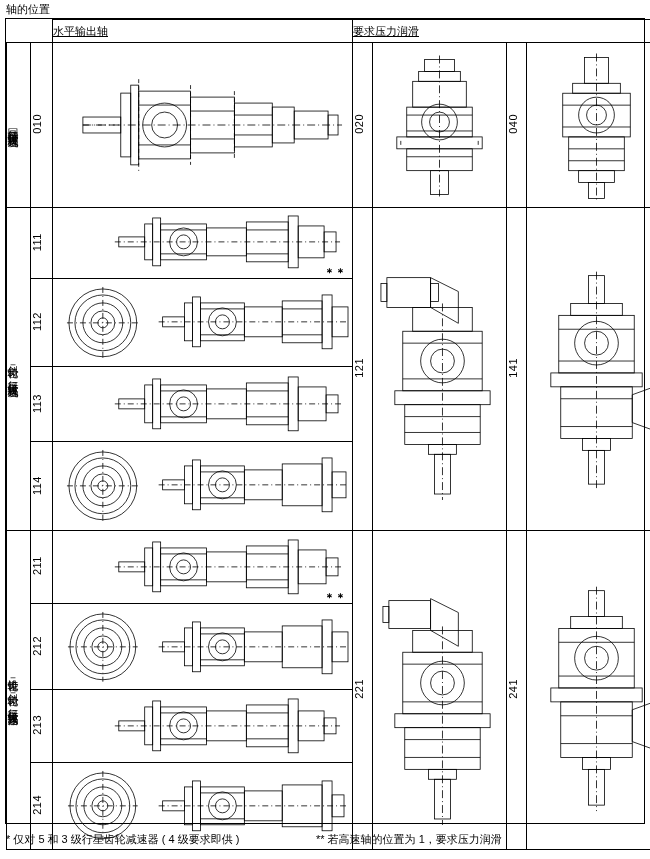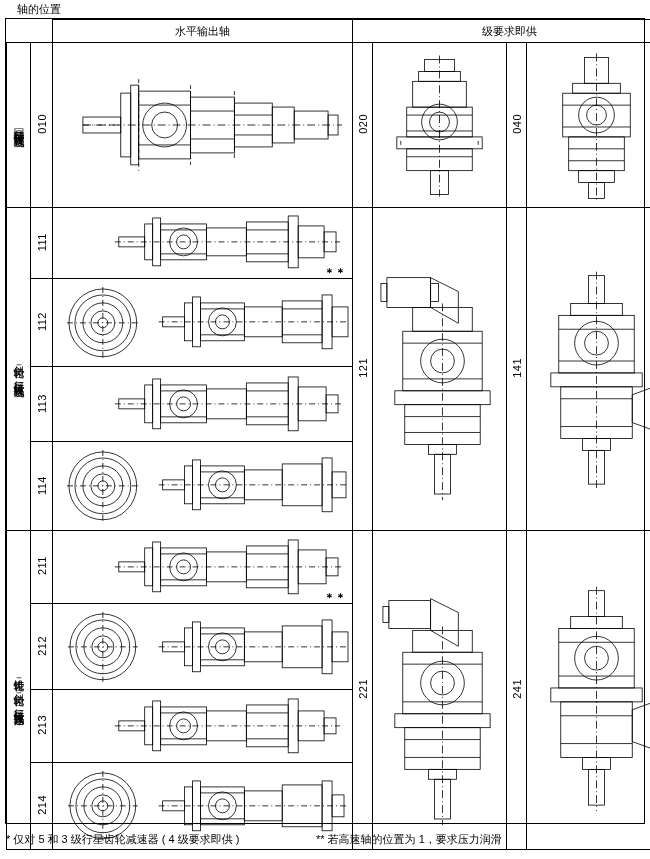--- a/index.html
+++ b/index.html
@@ -17,21 +17,21 @@
   }
   .page {
     position: relative;
     width: 650px;
     height: 859px;
     box-sizing: border-box;
     padding: 0;
   }
   .top-label {
     position: absolute;
-    left: 17px;
+    left: 6px;
     top: 2px;
     font-size: 11px;
     line-height: 14px;
     white-space: nowrap;
   }
   .table-wrap {
     position: absolute;
     left: 5px;
     top: 18px;
     width: 640px;
@@ -42,23 +42,23 @@
   table.main {
     border-collapse: collapse;
     width: 100%;
     height: 100%;
     table-layout: fixed;
   }
   table.main td {
     border: 0.8px solid #000;
     padding: 0;
     vertical-align: middle;
-    text-align: center;
     font-size: 11px;
     position: relative;
+    text-decoration: underline;
   }
   .vtext {
     writing-mode: vertical-rl;
     text-orientation: upright;
     letter-spacing: 1px;
     white-space: nowrap;
     display: inline-block;
     font-size: 11px;
     line-height: 1;
   }
@@ -122,21 +122,21 @@
         <col class="col-fig-v2">
       </colgroup>
 
       <tbody>
           <tr>
         <td class="hdr" rowspan="1" colspan="2" style="border-top:none;border-left:none;"></td>
         <td class="hdr">
           <span>水平输出轴</span>
         </td>
         <td class="hdr" colspan="4">
-          <span>级要求即供</span>
+          <span>要求压力润滑</span>
         </td>
       </tr>
 
       <tr style="height:165px;">
         <td rowspan="1">
           <span class="vtext">同轴行星齿轮减速机</span>
         </td>
         <td>
           <span class="vtext-num">010</span>
         </td>

